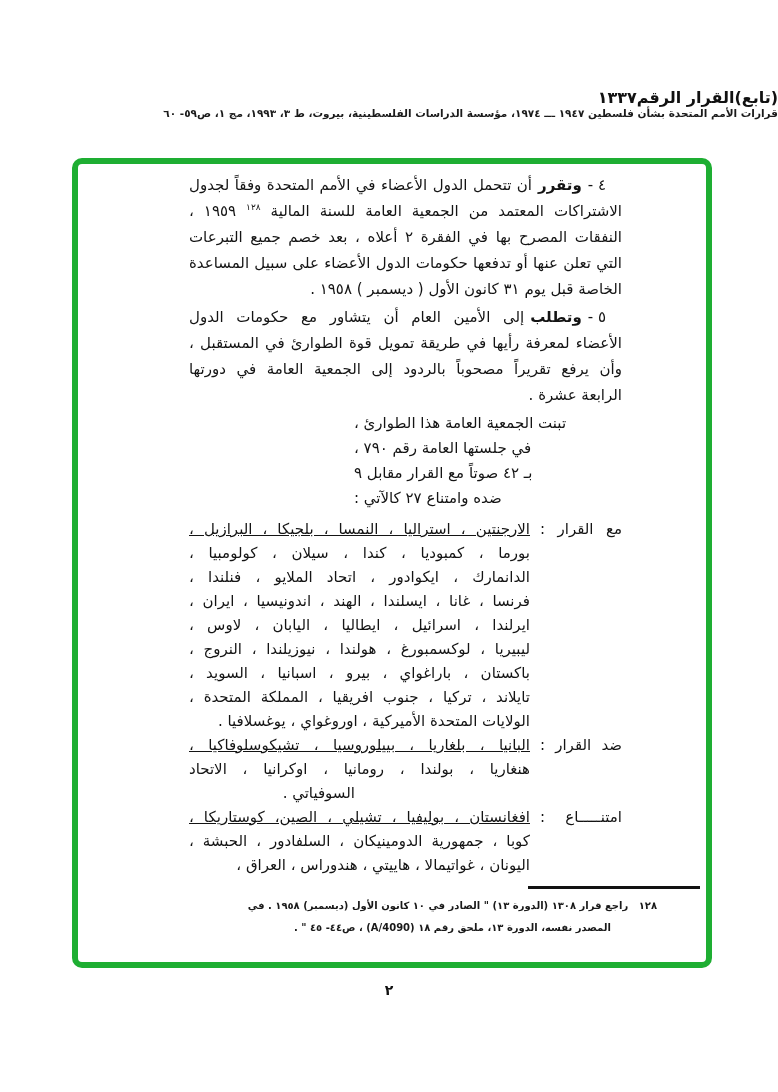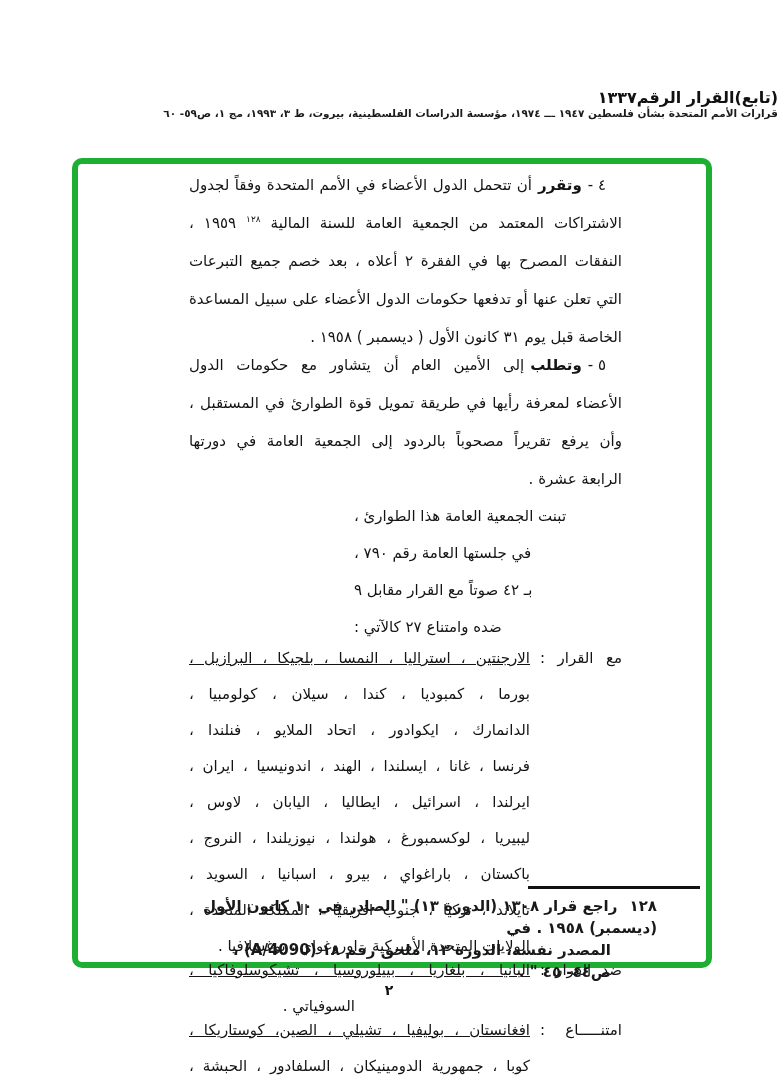--- a/index.html
+++ b/index.html
@@ -16,21 +16,21 @@
   .frame{
     position:absolute;left:72px;top:158px;width:640px;height:810px;
     box-sizing:border-box;border:6px solid #1eae32;border-radius:10px;
     background:#fff;
   }
   
   .content{
     position:absolute;top:8px;right:84px;left:111px;
     font-size:15px;color:#141414;text-align:right;
   }
-  .tline{white-space:nowrap;margin-top:12px;}
+  .tline{white-space:nowrap;}
   .j{white-space:normal;text-align:justify;text-align-last:justify;}
   .para{line-height:26px;margin-bottom:2px;}
   .para .firstline{padding-right:16px;display:flex;gap:6px;}
   .para .firstline .rest{flex:1;text-align:justify;text-align-last:justify;}
   .lead-word{font-weight:bold;}
   .sup{font-size:9px;vertical-align:super;line-height:0;}
   .adoption{line-height:25px;margin:3px 0 6px 0;padding-left:165px;text-align:right;direction:rtl;}
   .adoption .tline{text-align:left;}
   
   .vote-entry{line-height:24px;}
@@ -38,21 +38,21 @@
   .vote-label{width:82px;flex:0 0 82px;text-align:justify;text-align-last:justify;}
   .vote-first-text{flex:1;text-align:justify;text-align-last:justify;text-decoration:underline;}
   .vote-cont{padding-right:92px;}
   .vote-cont .tline{white-space:normal;}
   .vote-cont .tline:not(:last-child){text-align:justify;text-align-last:justify;}
   .vote-against .vote-cont .tline:last-child{padding-right:175px;text-align:right;}
   
   .footnote-rule{position:absolute;top:722px;right:6px;width:172px;height:3px;background:#111;}
   .footnote{
     position:absolute;top:731px;right:49px;width:460px;
-    font-size:15px;font-weight:bold;line-height:22px;color:#191919;text-align:right;
+    font-size:10px;font-weight:bold;line-height:22px;color:#191919;text-align:right;
   }
   .footnote .fn-marker{margin-left:7px;}
   .footnote .fn-line2{padding-right:46px;}
   
   .page-number{position:absolute;top:982px;left:0;width:100%;text-align:center;
     font-size:14px;font-weight:bold;color:#111;}
 </style>
 </head>
 <body>
 
@@ -116,20 +116,21 @@
           <div class="tline">الولايات المتحدة الأميركية ، اوروغواي ، يوغسلافيا .</div>
         </div>
     </div>
 
     <div class="vote-entry vote-against">
       <div class="vote-first">
         <span class="vote-label">ضد القرار :</span>
         <span class="vote-first-text">البانيا ، بلغاريا ، بييلوروسيا ، تشيكوسلوفاكيا ،</span>
       </div>
       <div class="vote-cont">
+          <div class="tline">هنغاريا ، بولندا ، رومانيا ، اوكرانيا ، الاتحاد</div>
           <div class="tline">السوفياتي .</div>
         </div>
     </div>
 
     <div class="vote-entry">
       <div class="vote-first">
         <span class="vote-label">امتنـــــاع :</span>
         <span class="vote-first-text">افغانستان ، بوليفيا ، تشيلي ، الصين، كوستاريكا ،</span>
       </div>
       <div class="vote-cont">

